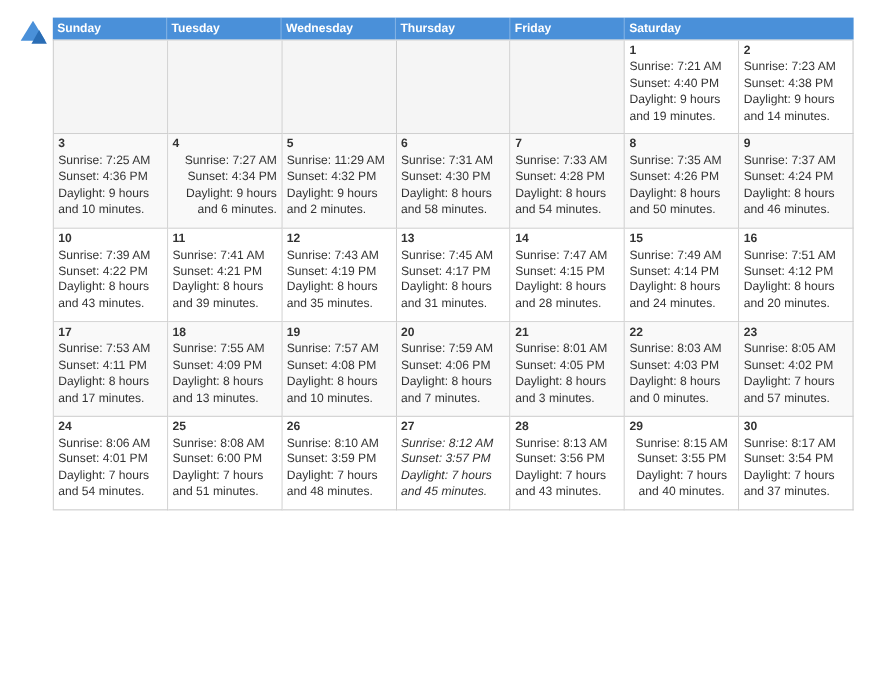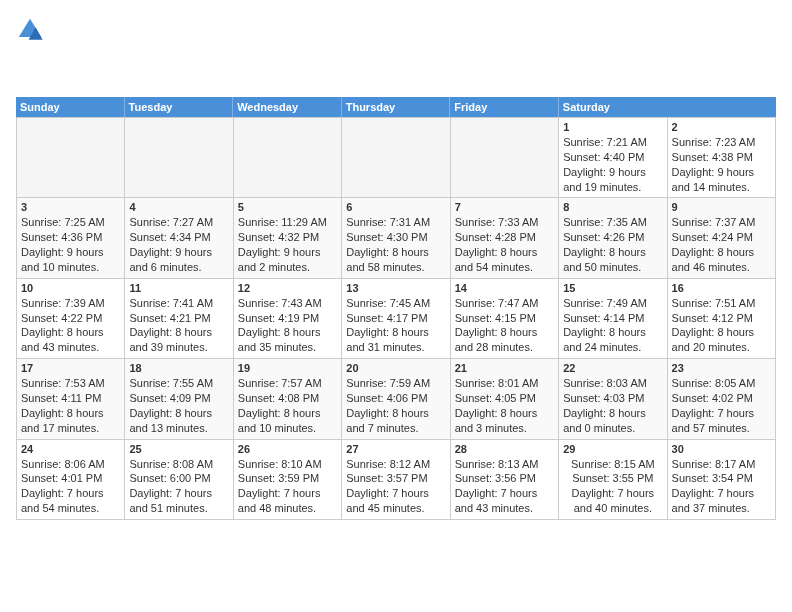--- a/index.html
+++ b/index.html
@@ -8,22 +8,20 @@
       background: #fff;
       width: 792px;
       height: 612px;
       overflow: hidden;
     }
     .page {
       width: 792px;
       height: 472px;
       padding: 16px 16px 8px 16px;
       display: flex;
-      flex-direction: column;
-      gap: 45px;
     }
     .header {
       display: flex;
       justify-content: space-between;
       align-items: flex-start;
       margin-bottom: 8px;
     }
     .logo {
       display: flex;
       align-items: center;
@@ -170,21 +168,21 @@
         <div class="cal-row">
           <div class="cal-cell shaded">
             <span class="day-num">3</span>
             <div class="cell-info" style="white-space: pre-line;">Sunrise: 7:25 AM
 Sunset: 4:36 PM
 Daylight: 9 hours
 and 10 minutes.</div>
           </div>
           <div class="cal-cell shaded">
             <span class="day-num">4</span>
-            <div class="cell-info" style="white-space: pre-line;">Sunrise: 7:27 AM
+            <div class="cell-info" style="white-space: pre-line; text-align: right;">Sunrise: 7:27 AM
 Sunset: 4:34 PM
 Daylight: 9 hours
 and 6 minutes.</div>
           </div>
           <div class="cal-cell shaded">
             <span class="day-num">5</span>
             <div class="cell-info" style="white-space: pre-line;">Sunrise: 11:29 AM
 Sunset: 4:32 PM
 Daylight: 9 hours
 and 2 minutes.</div>
@@ -337,21 +335,21 @@
           </div>
           <div class="cal-cell">
             <span class="day-num">26</span>
             <div class="cell-info" style="white-space: pre-line;">Sunrise: 8:10 AM
 Sunset: 3:59 PM
 Daylight: 7 hours
 and 48 minutes.</div>
           </div>
           <div class="cal-cell">
             <span class="day-num">27</span>
-            <div class="cell-info" style="white-space: pre-line;">Sunrise: 8:12 AM
+            <div class="cell-info" style="white-space: pre-line; font-style: italic;">Sunrise: 8:12 AM
 Sunset: 3:57 PM
 Daylight: 7 hours
 and 45 minutes.</div>
           </div>
           <div class="cal-cell">
             <span class="day-num">28</span>
             <div class="cell-info" style="white-space: pre-line;">Sunrise: 8:13 AM
 Sunset: 3:56 PM
 Daylight: 7 hours
 and 43 minutes.</div>

